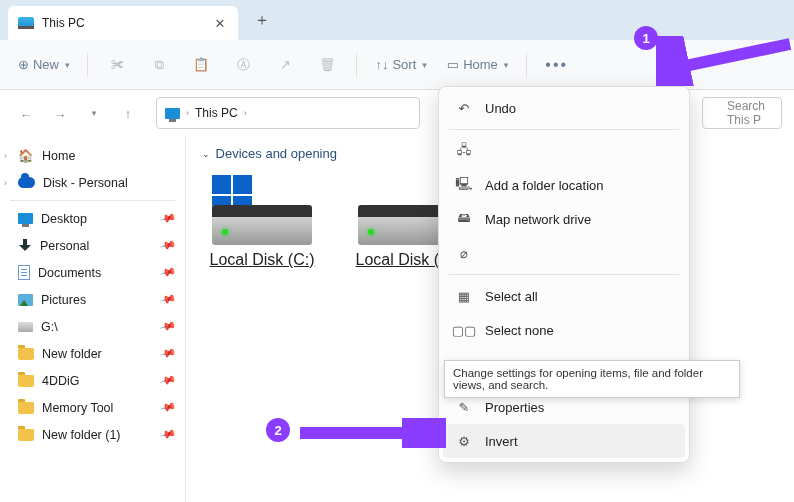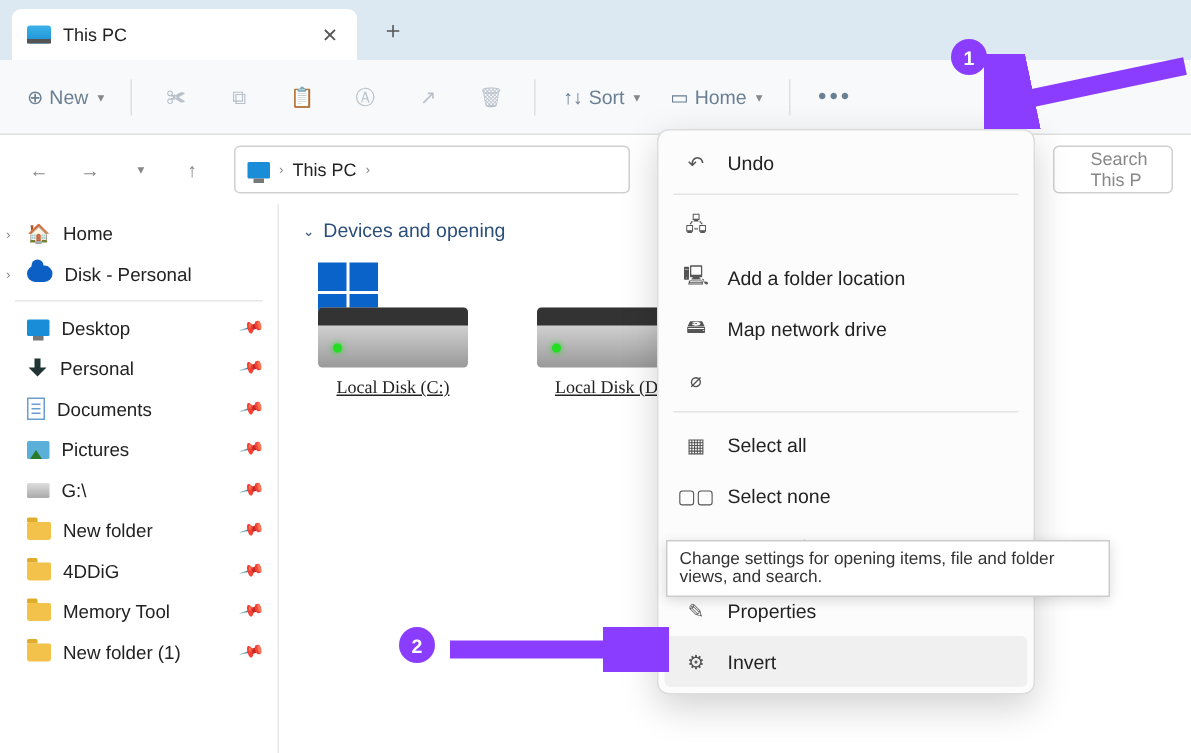--- a/index.html
+++ b/index.html
@@ -43,21 +43,21 @@
 .section-hdr .exp { font-size: 9px; }
 
 .drives { display: flex; gap: 26px; }
 .drive { width: 120px; display: flex; flex-direction: column; align-items: center; gap: 6px; cursor: pointer; }
 .drive-body { width: 100px; height: 70px; position: relative; }
 .win-grid { width: 40px; height: 40px; display: grid; grid-template: 1fr 1fr / 1fr 1fr; gap: 2px; position: absolute; top: 0; left: 0; }
 .win-grid div { background: #0a63c9; }
 .hdd { width: 100px; height: 40px; position: absolute; bottom: 0; background: linear-gradient(180deg, #e8e8e8 0%, #999 100%); border-radius: 3px; }
 .hdd::before { content: ''; position: absolute; top: 0; left: 0; right: 0; height: 12px; background: #333; border-radius: 3px 3px 0 0; }
 .hdd::after { content: ''; position: absolute; width: 6px; height: 6px; border-radius: 50%; background: #2d2; bottom: 10px; left: 10px; box-shadow: 0 0 4px #2d2; }
-.drive-label { font-size: 12px; text-decoration: underline; color: #222; font-family: Liberation Serif, serif; }
+.drive-label { font-size: 16px; text-decoration: underline; color: #222; }
 
 
 .ctx { position: absolute; left: 438px; top: 86px; width: 252px; background: #fcfcfc; border: 1px solid #ddd; border-radius: 8px; box-shadow: 0 8px 24px rgba(0,0,0,0.18); padding: 4px; z-index: 50; }
 .ctx-item { height: 34px; display: flex; align-items: center; padding: 0 12px; gap: 12px; font-size: 13px; color: #222; border-radius: 4px; cursor: pointer; }
 .ctx-item.hover { background: #f0f0f0; }
 .ctx-sep { height: 1px; background: #e4e4e4; margin: 4px 6px; }
 .ctx-icon { width: 18px; display: flex; justify-content: center; color: #555; }
 
 
 .tooltip { position: absolute; left: 444px; top: 360px; width: 296px; background: #fff; border: 1px solid #ccc; box-shadow: 0 2px 8px rgba(0,0,0,0.15); padding: 6px 8px; font-size: 11.5px; color: #333; z-index: 60; }

